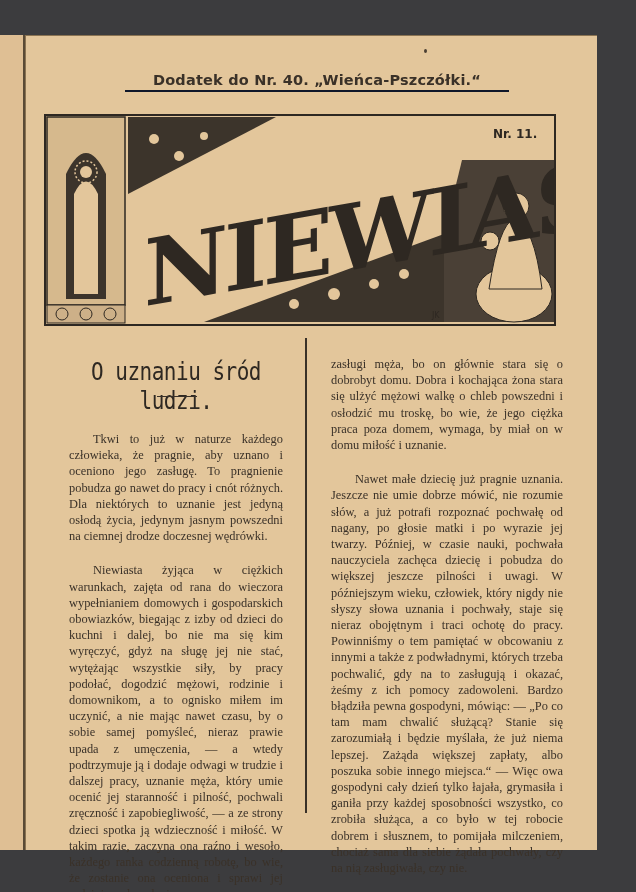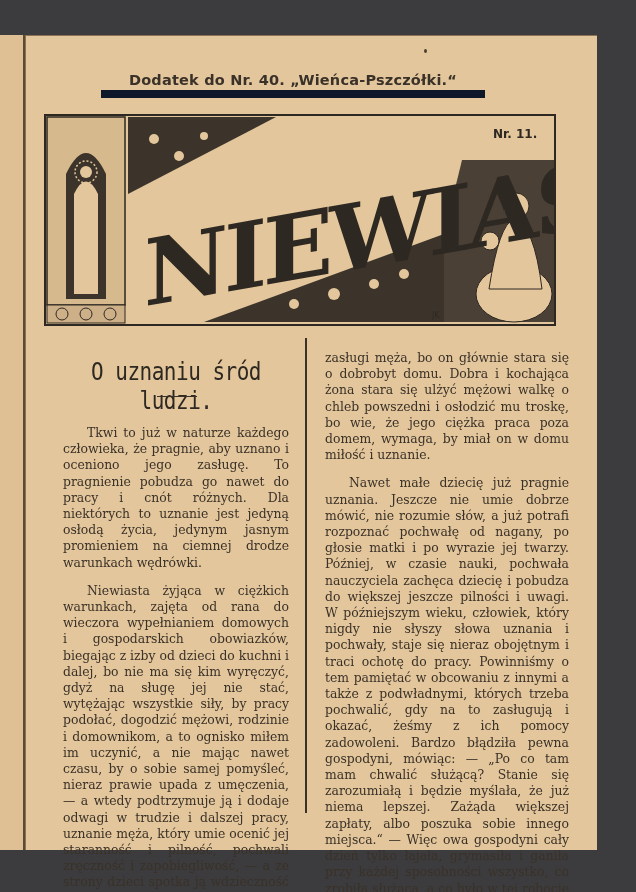--- a/index.html
+++ b/index.html
@@ -16,24 +16,24 @@
     .page {
       position: absolute; left: 25px; top: 35px; width: 572px; height: 815px;
       background: #e3c69b;
       box-shadow: 1px 1px 0 #8a7352 inset;
     }
     .top-dot {
       position: absolute; left: 399px; top: 14px; width: 3px; height: 4px;
       background: #4a3f33; border-radius: 50%;
     }
     .supplement {
-      position: absolute; left: 76px; top: 37px; width: 384px;
+      position: absolute; left: 100px; top: 37px; width: 384px;
       text-align: center; font-family: "DejaVu Sans", sans-serif; font-weight: bold;
       font-size: 14.5px; color: #3a3128; letter-spacing: 0.2px;
-      border-bottom: 8px solid #0f172a; padding-bottom: 2px;
+      border-bottom: 2px solid #0f172a; padding-bottom: 2px;
     }
     
     .banner {
       position: absolute; left: 19px; top: 79px; width: 512px; height: 212px;
     }
     .banner svg { width: 100%; height: 100%; display: block; }
     .issue-no {
       position: absolute; left: 468px; top: 92px;
       font-family: "DejaVu Sans", sans-serif; font-weight: bold; font-size: 12px;
       color: #2e2822;
@@ -42,21 +42,21 @@
     .col {
       position: absolute; font-size: 12.4px; line-height: 16.2px; color: #3a3128;
       text-align: justify;
     }
     .col-left { left: 26px; top: 378px; width: 250px; }
     .col-right { left: 283px; top: 303px; width: 268px; padding-left: 5px; }
     .divider {
       position: absolute; left: 280px; top: 303px; width: 2px; height: 475px;
       background: #3a3128;
     }
-    .col p { margin: 12px; text-indent: 24px; }
+    .col p { margin: 18px; text-indent: 24px; font-family: Liberation Serif, serif; }
     .col p.cont { text-indent: 0; }
     .article-title {
       position: absolute; left: 26px; top: 327px; width: 250px; text-align: center;
       font-family: "DejaVu Sans Mono", monospace; font-size: 21px; color: #2e2822;
       transform: scaleY(1.2); letter-spacing: -0.5px;
     }
     .title-rule {
       position: absolute; left: 132px; top: 361px; width: 40px; height: 1px;
       background: #3a3128;
     }
@@ -115,21 +115,21 @@
       <text x="388" y="204" font-family="DejaVu Sans, sans-serif" font-size="8" fill="#2e2822">JK</text>
     </svg>
   </div>
 
   <div class="issue-no">Nr. 11.</div>
 
   <div class="article-title">O uznaniu śród ludzi.</div>
   <div class="title-rule"></div>
 
   <div class="col col-left">
-    <p>Tkwi to już w naturze każdego człowieka, że pragnie, aby uznano i oceniono jego zasługę. To pragnienie pobudza go nawet do pracy i cnót różnych. Dla niektórych to uznanie jest jedyną osłodą życia, jedynym jasnym promieniem na ciemnej drodze warunkach wędrówki.</p>
+    <p>Tkwi to już w naturze każdego człowieka, że pragnie, aby uznano i oceniono jego zasługę. To pragnienie pobudza go nawet do pracy i cnót różnych. Dla niektórych to uznanie jest jedyną osłodą życia, jedynym jasnym powszedni na ciemnej drodze doczesnej wędrówki.</p>
     <p>Niewiasta żyjąca w ciężkich warunkach, zajęta od rana do wieczora wypełnianiem domowych i gospodarskich obowiazków, biegając z izby od dzieci do kuchni i dalej, bo nie ma się kim wyręczyć, gdyż na sługę jej nie stać, wytężając wszystkie siły, by pracy podołać, dogodzić mężowi, rodzinie i domownikom, a to ognisko miłem im uczynić, a nie mając nawet czasu, by o sobie samej pomyśleć, nieraz prawie upada z umęczenia, — a wtedy podtrzymuje ją i dodaje odwagi w trudzie i dalszej pracy, uznanie męża, który umie ocenić jej staranność i pilność, pochwali zręczność i zapobiegliwość, — a ze strony dzieci spotka ją wdzieczność i miłość. W takim razie, zaczyna ona raźno i wesoło, każdego ranka codzienną robotę, bo wie, że zostanie ona oceniona i sprawi jej rodzinie zadowolenie.</p>
 
   </div>
 
   <div class="divider"></div>
 
   <div class="col col-right">
     <p class="cont">zasługi męża, bo on głównie stara się o dobrobyt domu. Dobra i kochająca żona stara się ulżyć mężowi walkę o chleb powszedni i osłodzić mu troskę, bo wie, że jego ciężka praca poza domem, wymaga, by miał on w domu miłość i uznanie.</p>
     <p>Nawet małe dziecię już pragnie uznania. Jeszcze nie umie dobrze mówić, nie rozumie słów, a już potrafi rozpoznać pochwałę od nagany, po głosie matki i po wyrazie jej twarzy. Później, w czasie nauki, pochwała nauczyciela zachęca dziecię i pobudza do większej jeszcze pilności i uwagi. W późniejszym wieku, człowiek, który nigdy nie słyszy słowa uznania i pochwały, staje się nieraz obojętnym i traci ochotę do pracy. Powinniśmy o tem pamiętać w obcowaniu z innymi a także z podwładnymi, których trzeba pochwalić, gdy na to zasługują i okazać, żeśmy z ich pomocy zadowoleni. Bardzo błądziła pewna gospodyni, mówiąc: — „Po co tam mam chwalić służącą? Stanie się zarozumiałą i będzie myślała, że już niema lepszej. Zażąda większej zapłaty, albo poszuka sobie innego miejsca.“ — Więc owa gospodyni cały dzień tylko łajała, grymasiła i ganiła przy każdej sposobności wszystko, co zrobiła służąca, a co było w tej robocie dobrem i słusznem, to pomijała milczeniem, chociaż sama dla siebie żądała pochwały, czy na nią zasługiwała, czy nie.</p>
   </div>

